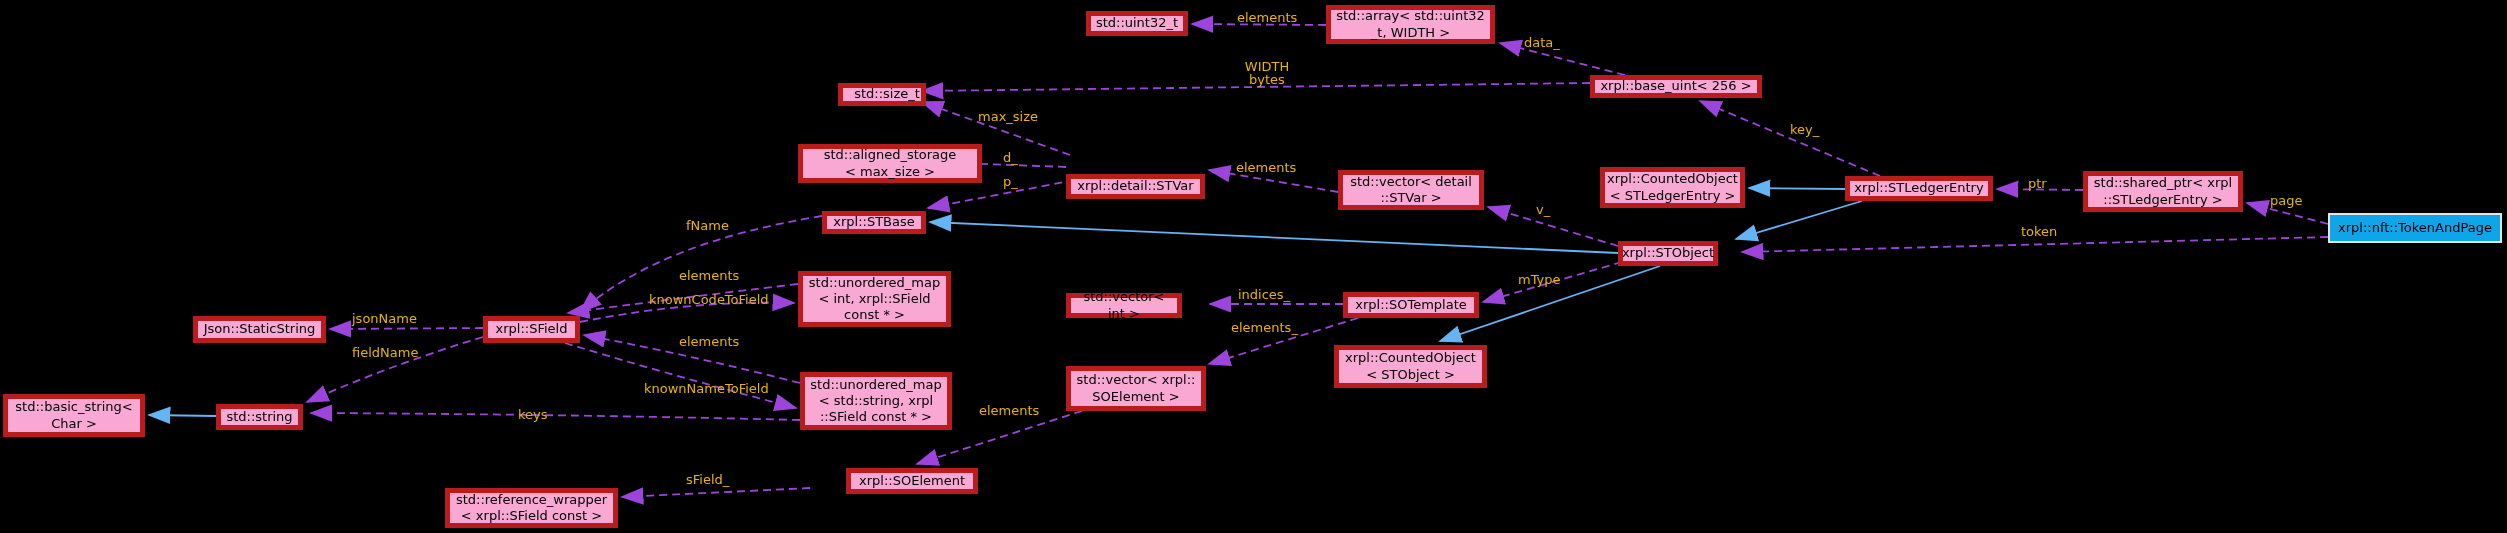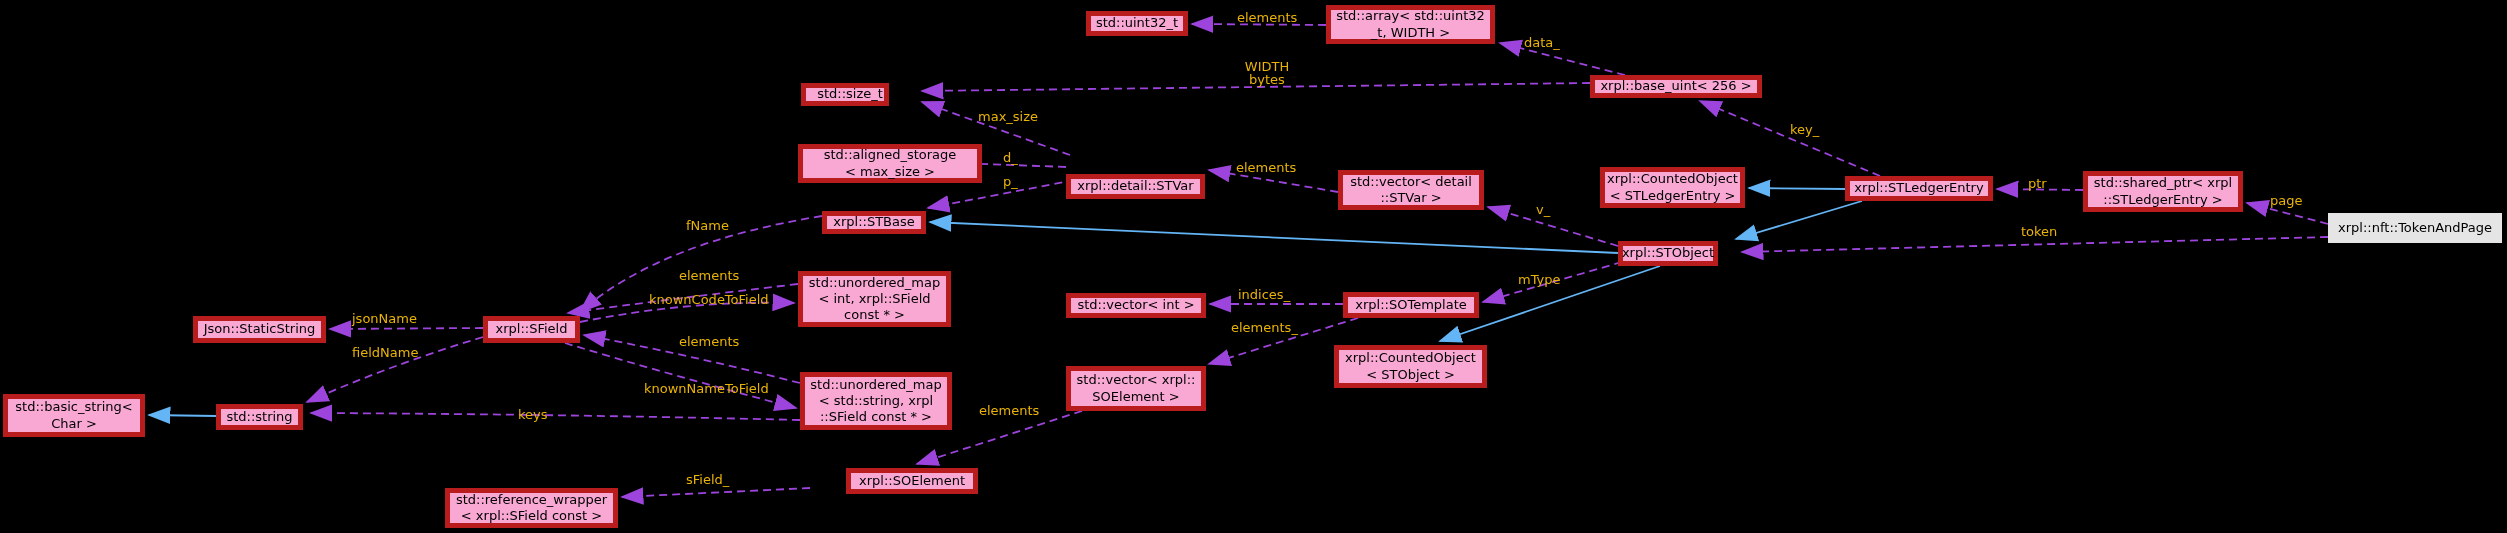--- a/index.html
+++ b/index.html
@@ -19,22 +19,22 @@
     font-size:13px;
     line-height:1.25;
     display:flex;align-items:center;justify-content:center;
     text-align:center;
     white-space:pre-line;
     box-sizing:border-box;
     padding:1px 4px;
     cursor:pointer;
   }
   .node.highlight{
-    background:#e5e5e5;
-    border:8px solid #e5e5e5;
+    background:#0ea5e9;
+    border:2px solid #e5e5e5;
   }
   .elabel{
     position:absolute;
     color:#eab308;
     font-size:13px;
     line-height:1.0;
     white-space:pre-line;
     text-align:center;
   }
 </style>
@@ -85,40 +85,40 @@
       <path d="M1660,266 L1440,341" marker-end="url(#arrC)"></path>
       <path d="M1845,189 L1749,188" marker-end="url(#arrC)"></path>
       <path d="M1862,201 L1736,239" marker-end="url(#arrC)"></path>
     </g>
   </svg>
 
   <div class="node" style="left:1086px;top:11px;width:102px;height:25px;">std::uint32_t</div>
   <div class="node" style="left:1326px;top:5px;width:169px;height:39px;">std::array&lt; std::uint32
 _t, WIDTH &gt;</div>
   <div class="node" style="left:1590px;top:75px;width:172px;height:23px;">xrpl::base_uint&lt; 256 &gt;</div>
-  <div class="node" style="left:801px;top:83px;width:88px;height:23px;padding-left:14px;">std::size_t</div>
+  <div class="node" style="left:838px;top:83px;width:88px;height:23px;padding-left:14px;">std::size_t</div>
   <div class="node" style="left:798px;top:144px;width:184px;height:39px;">std::aligned_storage
 &lt; max_size &gt;</div>
   <div class="node" style="left:1066px;top:155px;width:139px;height:25px;margin-top:19px;">xrpl::detail::STVar</div>
   <div class="node" style="left:1338px;top:170px;width:146px;height:40px;">std::vector&lt; detail
 ::STVar &gt;</div>
   <div class="node" style="left:1600px;top:167px;width:145px;height:41px;">xrpl::CountedObject
 &lt; STLedgerEntry &gt;</div>
   <div class="node" style="left:1845px;top:176px;width:148px;height:25px;">xrpl::STLedgerEntry</div>
   <div class="node" style="left:2083px;top:171px;width:160px;height:41px;">std::shared_ptr&lt; xrpl
 ::STLedgerEntry &gt;</div>
   <div class="node highlight" style="left:2328px;top:213px;width:174px;height:30px;">xrpl::nft::TokenAndPage</div>
   <div class="node" style="left:822px;top:211px;width:104px;height:23px;">xrpl::STBase</div>
   <div class="node" style="left:1618px;top:241px;width:100px;height:25px;">xrpl::STObject</div>
   <div class="node" style="left:193px;top:316px;width:133px;height:27px;">Json::StaticString</div>
   <div class="node" style="left:483px;top:316px;width:97px;height:27px;">xrpl::SField</div>
   <div class="node" style="left:798px;top:271px;width:153px;height:56px;">std::unordered_map
 &lt; int, xrpl::SField
 const * &gt;</div>
-  <div class="node" style="left:1066px;top:293px;width:140px;height:25px;">std::vector&lt; int &gt;</div>
+  <div class="node" style="left:1066px;top:293px;width:116px;height:25px;">std::vector&lt; int &gt;</div>
   <div class="node" style="left:1343px;top:292px;width:136px;height:26px;">xrpl::SOTemplate</div>
   <div class="node" style="left:1334px;top:345px;width:153px;height:43px;">xrpl::CountedObject
 &lt; STObject &gt;</div>
   <div class="node" style="left:3px;top:394px;width:142px;height:43px;">std::basic_string&lt;
 Char &gt;</div>
   <div class="node" style="left:216px;top:404px;width:87px;height:26px;">std::string</div>
   <div class="node" style="left:800px;top:372px;width:152px;height:58px;">std::unordered_map
 &lt; std::string, xrpl
 ::SField const * &gt;</div>
   <div class="node" style="left:1066px;top:366px;width:140px;height:45px;">std::vector&lt; xrpl::

